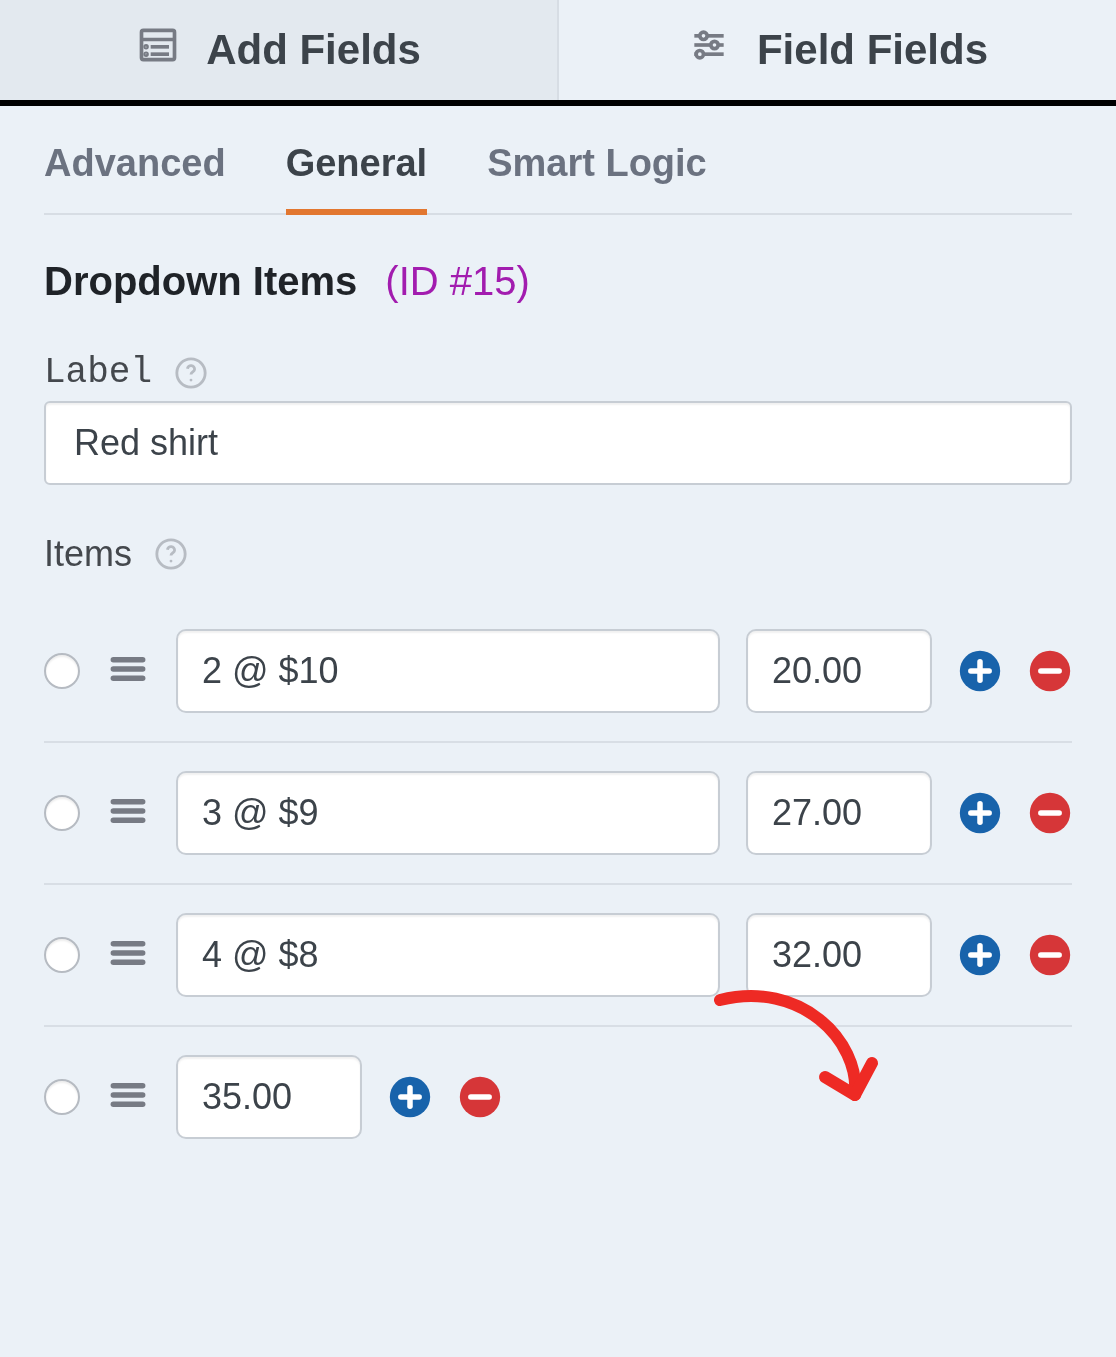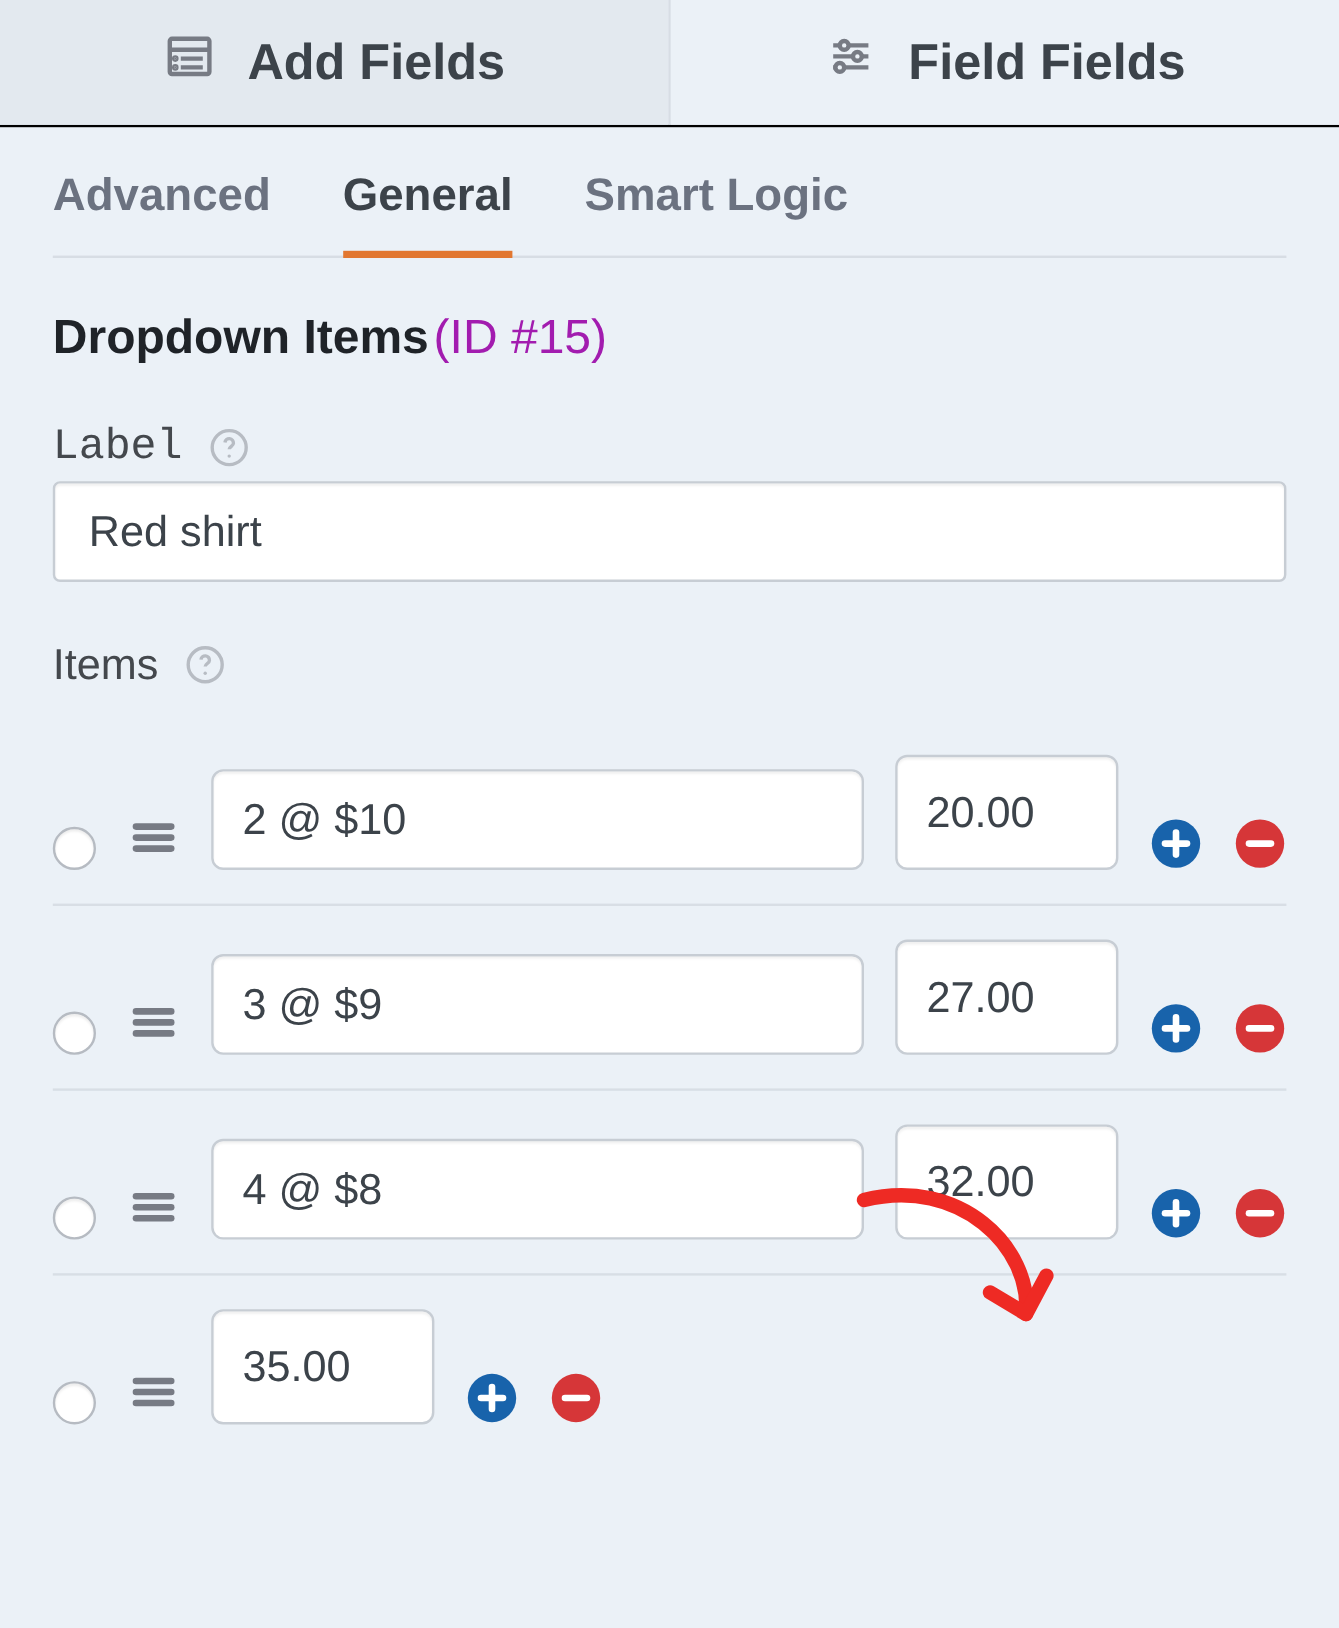--- a/index.html
+++ b/index.html
@@ -1,69 +1,69 @@
 <!DOCTYPE html>
 <html><head>
 <meta charset="utf-8">
 <style>
   * { box-sizing: border-box; }
   html, body { margin:0; padding:0; font-family: -apple-system, "Helvetica Neue", Arial, sans-serif; }
   body { width:1116px; height:1357px; background:#ebf1f7; color:#3c434a; position:relative; overflow:hidden; }
 
   
-  .top-tabs { display:flex; height:106px; border-bottom:2px solid #000000;text-align:right; }
+  .top-tabs { display:flex; height:106px; border-bottom:6px solid #000000;text-align:right; }
   .top-tab  { flex:1; display:flex; align-items:center; justify-content:center; gap:26px; font-size:42px; font-weight:700; color:#3c434a; cursor:pointer; user-select:none; }
   .top-tab.active   { background:#e3e9ef; }
   .top-tab.inactive { background:#ebf1f7; }
   .top-tab-sep { width:2px; background:#d7dde4; }
 
   .list-icon-svg { width:44px; height:44px; }
   .sliders-icon-svg { width:44px; height:44px; }
 
   
   .sub-tabs-wrap { padding:0 44px; }
   .sub-tabs { display:flex; gap:60px; border-bottom:2px solid #d7dde4; }
   .sub-tab { padding:36px 0 24px 0; font-size:38px; font-weight:700; color:#6b7280; cursor:pointer; border-bottom:6px solid transparent; margin-bottom:-2px; }
   .sub-tab.active { color:#3c434a; border-bottom-color:#e27730; }
 
   
   .section { padding:44px 44px 0 44px; }
-  .section-title { font-size:40px; font-weight:800; color:#1f2328; display:flex; align-items:baseline; gap:4px; }
+  .section-title { font-size:40px; font-weight:800; color:#1f2328; display:flex; align-items:baseline; gap:28px; }
   .section-id    { font-size:40px; font-weight:500; color:#a21caf; }
 
   
   .field-block { padding:0 44px; margin-top:48px; }
   .field-label-row { display:flex; align-items:center; gap:22px; font-size:36px; color:#44484d;font-family:Liberation Mono, monospace; }
   .help-svg { width:34px; height:34px; display:block; }
   .text-input {
     margin-top:8px; width:100%; height:84px; padding:0 28px;
     font-size:36px; color:#3c434a;
     background:#ffffff; border:2px solid #c7cdd4; border-radius:6px;
     box-shadow: inset 0 2px 2px rgba(0,0,0,.06);
   }
 
   
   .items-block { padding:0 44px; padding-bottom:40px; margin-top:48px; }
   .items-label-row { display:flex; align-items:center; gap:22px; font-size:36px; color:#44484d; margin-bottom:26px; }
-  .item-row { display:flex; align-items:flex-end; gap:26px; padding:28px 0; border-bottom:2px solid #d8dee5; }
+  .item-row { display:flex; align-items:center; gap:26px; padding:28px 0; border-bottom:2px solid #d8dee5; }
   .item-row:last-child { border-bottom:none; }
   .radio-dot {
     width:36px; height:36px; border-radius:50%; background:#ffffff;
     border:2px solid #b6bbc2; box-shadow: inset 0 2px 2px rgba(0,0,0,.07);
     flex:0 0 36px; cursor:pointer;
   }
   .grip-svg { width:44px; height:44px; flex:0 0 44px; cursor:grab; }
   .item-text {
     flex:1 1 auto; height:84px; padding:0 24px;
     font-size:36px; color:#3c434a;
     background:#fff; border:2px solid #c7cdd4; border-radius:10px;
     box-shadow: inset 0 2px 2px rgba(0,0,0,.06);
   }
   .item-price {
-    flex:0 0 186px; width:186px; height:96px; padding:0 24px;
+    flex:0 0 186px; width:186px; height:84px; padding:0 24px;
     font-size:36px; color:#3c434a; text-align:left;
     background:#fff; border:2px solid #c7cdd4; border-radius:10px;
     box-shadow: inset 0 2px 2px rgba(0,0,0,.06);
   }
   .circle-btn { width:44px; height:44px; flex:0 0 44px; cursor:pointer; }
   .circle-btn svg { width:44px; height:44px; display:block; }
 
   
   .annotation { position:absolute; pointer-events:none; }
 </style>

